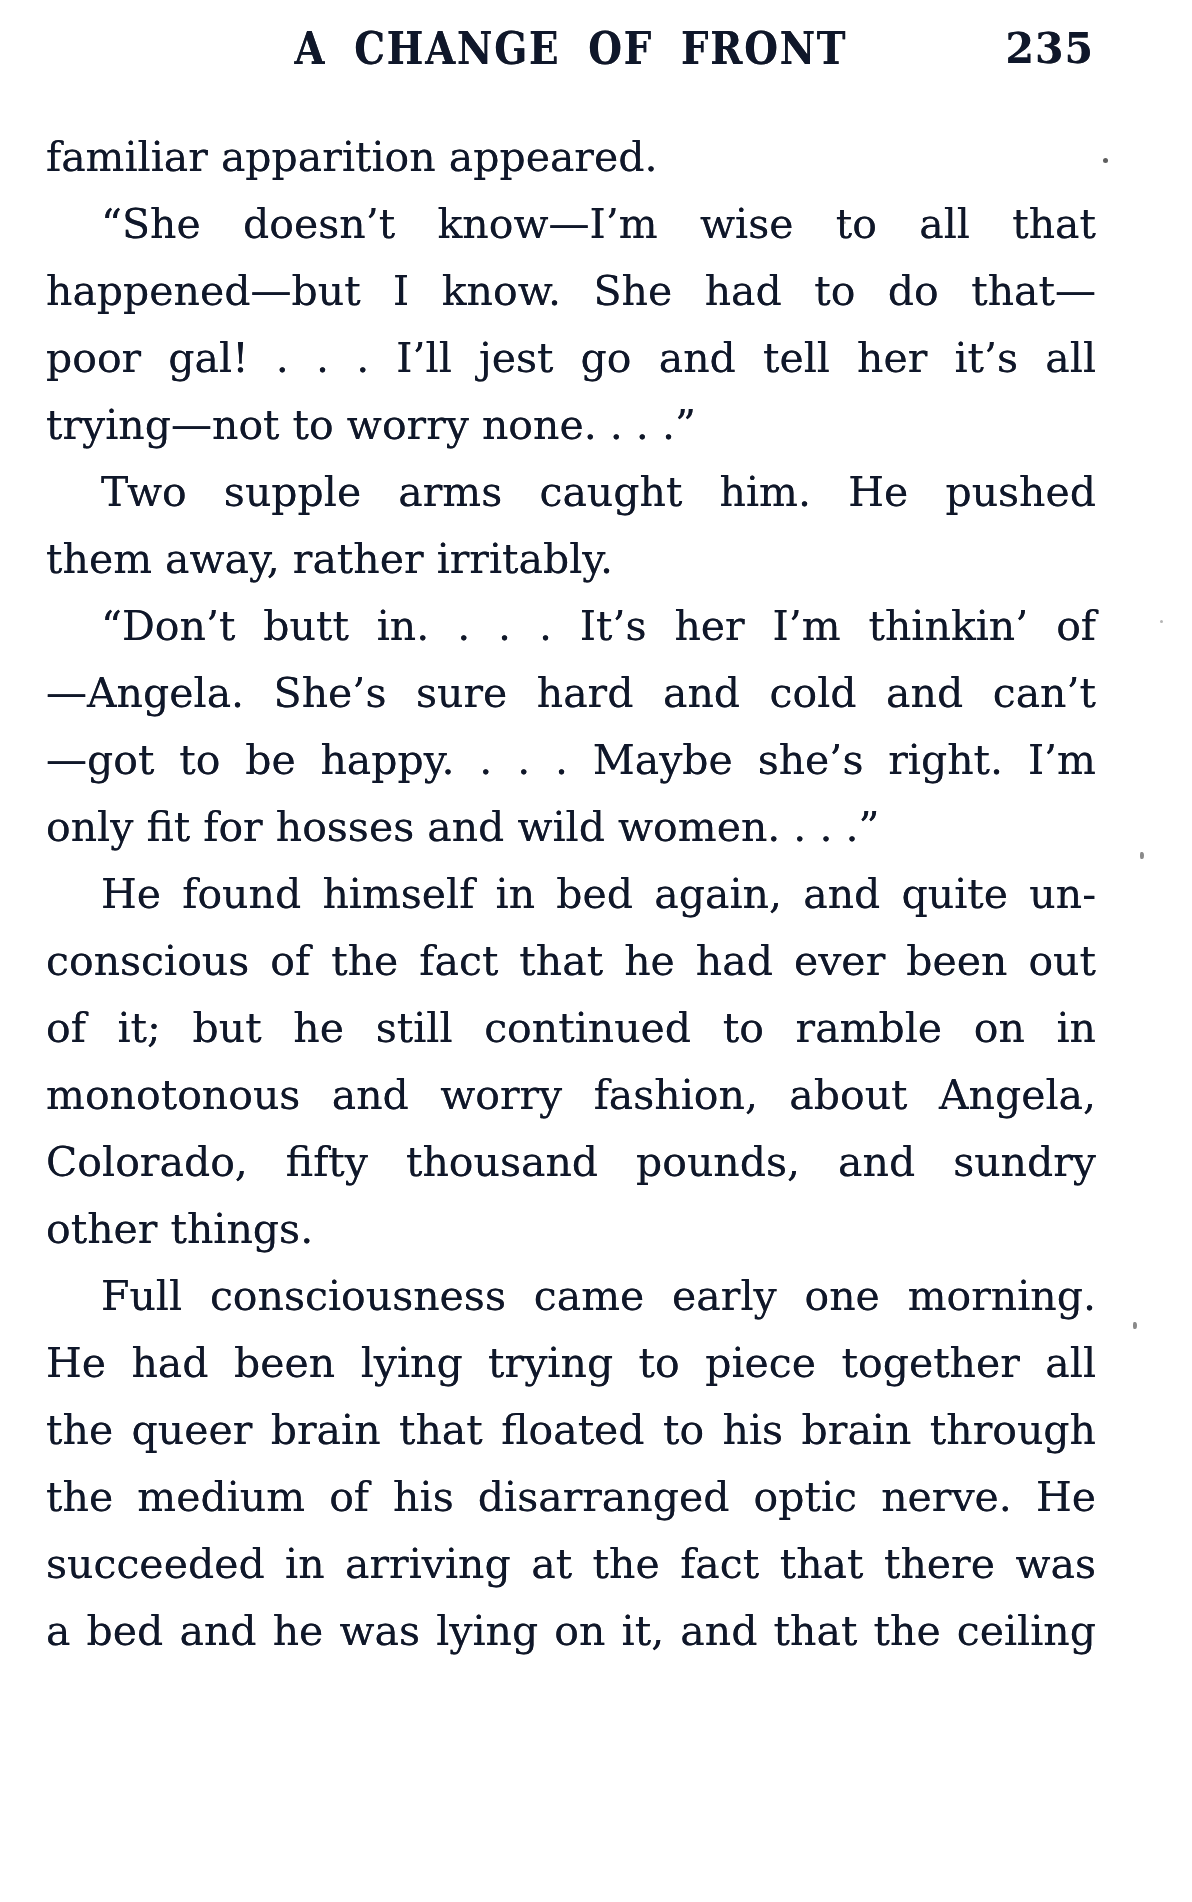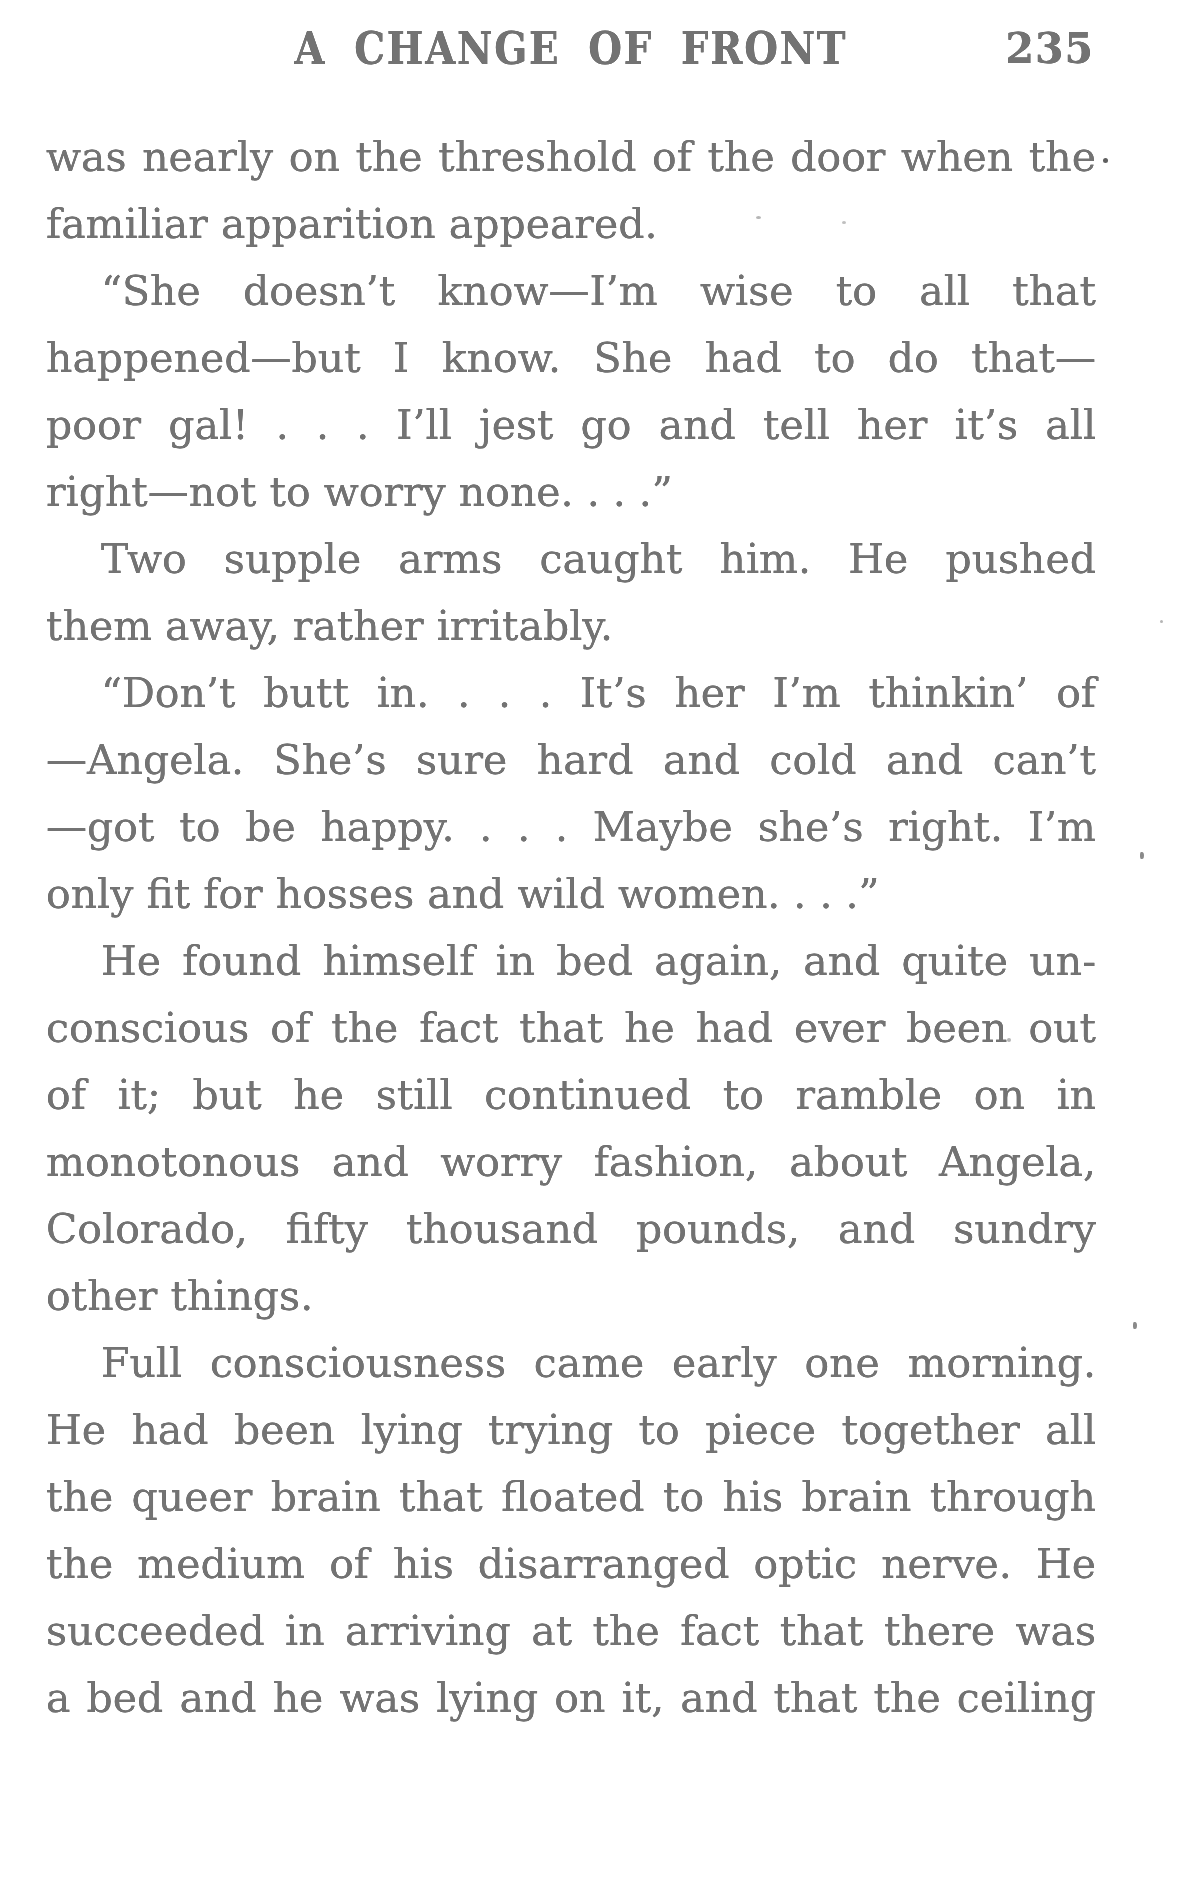--- a/index.html
+++ b/index.html
@@ -3,21 +3,21 @@
 <meta charset="utf-8">
 <style>
   * { margin: 0; padding: 0; box-sizing: border-box; }
   html, body { background: #ffffff; }
 
   .page {
     position: relative;
     width: 1192px;
     height: 1902px;
     background: #ffffff;
-    color: #737373;
+    color: #0f172a;
     font-family: "DejaVu Serif", serif;
     overflow: hidden;
     border-radius: 8px;
   }
 
   
   .running-head {
     position: absolute;
     left: 46px;
     top: 22px;
@@ -81,28 +81,27 @@
 
 <div class="page">
 
   <div class="running-head">
     <div class="title">A CHANGE OF FRONT</div>
     <div class="folio">235</div>
   </div>
 
   <div class="page-body">
       <div class="paragraph">
-        <div class="line">was nearly on the threshold of the door when the</div>
         <div class="line line-last">familiar apparition appeared.</div>
       </div>
       <div class="paragraph">
         <div class="line line-indent">“She doesn’t know—I’m wise to all that</div>
         <div class="line">happened—but I know. She had to do that—</div>
         <div class="line">poor gal! . . . I’ll jest go and tell her it’s all</div>
-        <div class="line line-last">right—not to worry none. . . .”</div>
+        <div class="line line-last">trying—not to worry none. . . .”</div>
       </div>
       <div class="paragraph">
         <div class="line line-indent">Two supple arms caught him. He pushed</div>
         <div class="line line-last">them away, rather irritably.</div>
       </div>
       <div class="paragraph">
         <div class="line line-indent">“Don’t butt in. . . . It’s her I’m thinkin’ of</div>
         <div class="line">—Angela. She’s sure hard and cold and can’t</div>
         <div class="line">—got to be happy. . . . Maybe she’s right. I’m</div>
         <div class="line line-last">only fit for hosses and wild women. . . .”</div>

